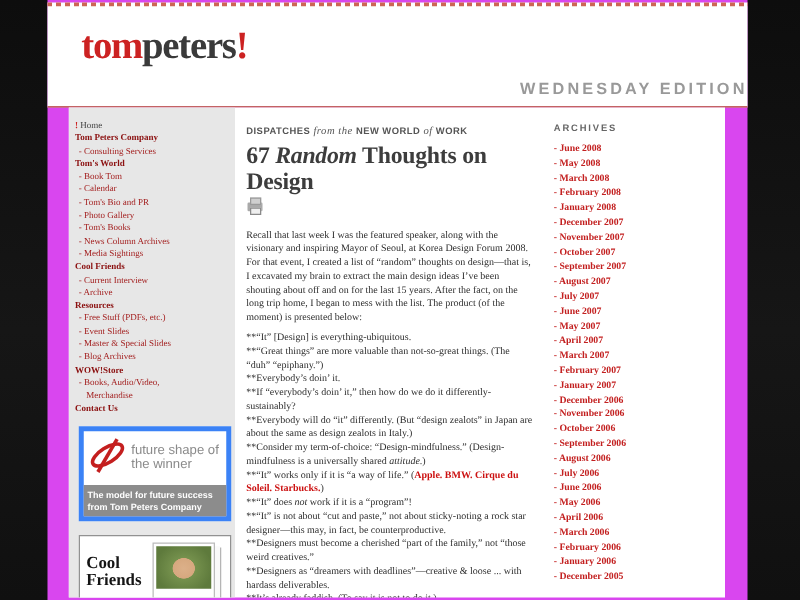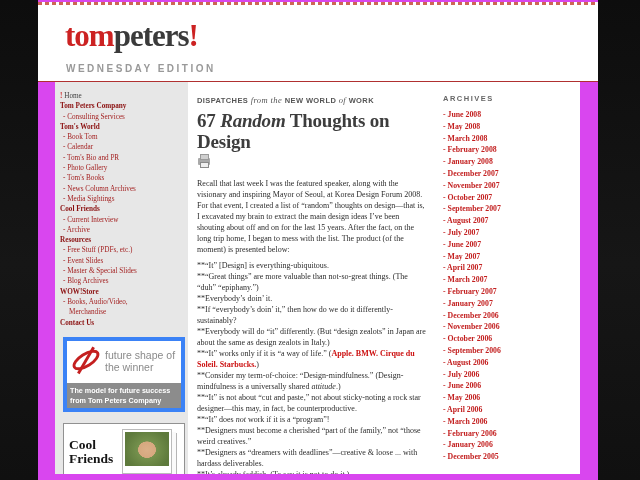--- a/index.html
+++ b/index.html
@@ -8,21 +8,21 @@
     background:linear-gradient(180deg,#0d0d0d 0%,#161616 55%,#101010 100%);
     font-family:"Liberation Serif", serif;
   }
   .page { position:absolute; left:38px; top:0; width:560px; height:480px; background:#d946ef; }
   .header { background:#fff; border-bottom:1px solid #b03030; }
   .dashes { height:3px; margin-top:2px;
     background:repeating-linear-gradient(90deg,#cc6655 0 4px, transparent 4px 7px); }
   .logo { margin:13px 0 0 27px; font-size:31px; font-weight:bold; letter-spacing:-1px; color:#3a3a3a; }
   .logo .t1,.logo .bang { color:#cc2222; }
   .edition { margin:9px 0 7px 28px; font-family:"Liberation Sans",sans-serif;
-    font-size:10px; font-weight:bold; letter-spacing:2.5px; color:#999; }
+    font-size:13px; font-weight:bold; letter-spacing:2.5px; color:#999;text-align:right; }
   .columns { display:flex; margin:0 18px 0 17px; background:#fff; height:392px; overflow:hidden;justify-content:flex-end; }
 
   
   .sidebar { width:133px; flex:none; background:#e7e7e7; padding:9px 0 0 5px; box-sizing:border-box; }
   .sidebar-nav { font-size:7.2px; line-height:10.3px; width:106px; }
   .nav-section { color:#8b1010; font-weight:bold; }
   .nav-link { color:#a42222; padding-left:9px; text-indent:-6px; cursor:pointer; }
   .nav-home { color:#444; }
   .home-bang { color:#cc2222; font-weight:bold; }
   .future-box { width:122px; margin:9px 0 0 3px; background:#fff; border:4px solid #3b82f6; box-sizing:border-box; }
@@ -131,24 +131,24 @@
       <div class="kicker"><span>DISPATCHES </span><span class="s-italic">from the </span><span>NEW WORLD </span><span class="s-italic">of </span><span>WORK</span></div>
       <h1 class="article-title"><span>67 </span><span class="s-italic">Random</span><span> Thoughts on Design</span></h1>
       <div class="print-icon"></div>
       <div class="article-body">
           <p class="lead"><span>Recall that last week I was the featured speaker, along with the visionary and inspiring Mayor of Seoul, at Korea Design Forum 2008. For that event, I created a list of “random” thoughts on design—that is, I excavated my brain to extract the main design ideas I’ve been shouting about off and on for the last 15 years. After the fact, on the long trip home, I began to mess with the list. The product (of the moment) is presented below:</span></p>
           <p><span>**“It” [Design] is everything-ubiquitous.</span></p>
           <p><span>**“Great things” are more valuable than not-so-great things. (The “duh” “epiphany.”)</span></p>
           <p><span>**Everybody’s doin’ it.</span></p>
           <p><span>**If “everybody’s doin’ it,” then how do we do it differently-sustainably?</span></p>
           <p><span>**Everybody will do “it” differently. (But “design zealots” in Japan are about the same as design zealots in Italy.)</span></p>
+          <p><span>**Consider my term-of-choice: “Design-mindfulness.” (Design-mindfulness is a universally shared </span><span class="s-italic">attitude</span><span>.)</span></p>
           <p><span>**“It” works only if it is “a way of life.” (</span><span class="s-red">Apple. BMW. Cirque du Soleil. Starbucks.</span><span>)</span></p>
-          <p><span>**Consider my term-of-choice: “Design-mindfulness.” (Design-mindfulness is a universally shared </span><span class="s-italic">attitude</span><span>.)</span></p>
+          <p><span>**“It” does </span><span class="s-italic">not</span><span> work if it is a “program”!</span></p>
           <p><span>**“It” is not about “cut and paste,” not about sticky-noting a rock star designer—this may, in fact, be counterproductive.</span></p>
-          <p><span>**“It” does </span><span class="s-italic">not</span><span> work if it is a “program”!</span></p>
           <p><span>**Designers must become a cherished “part of the family,” not “those weird creatives.”</span></p>
           <p><span>**Designers as “dreamers with deadlines”—creative &amp; loose ... with hardass deliverables.</span></p>
           <p><span>**It’s already faddish. (To say it is not to do it.)</span></p>
         </div>
     </div>
 
     <div class="archives">
       <div class="arch-heading">ARCHIVES</div>
       <div>
           <div class="arch-link">- June 2008</div>

